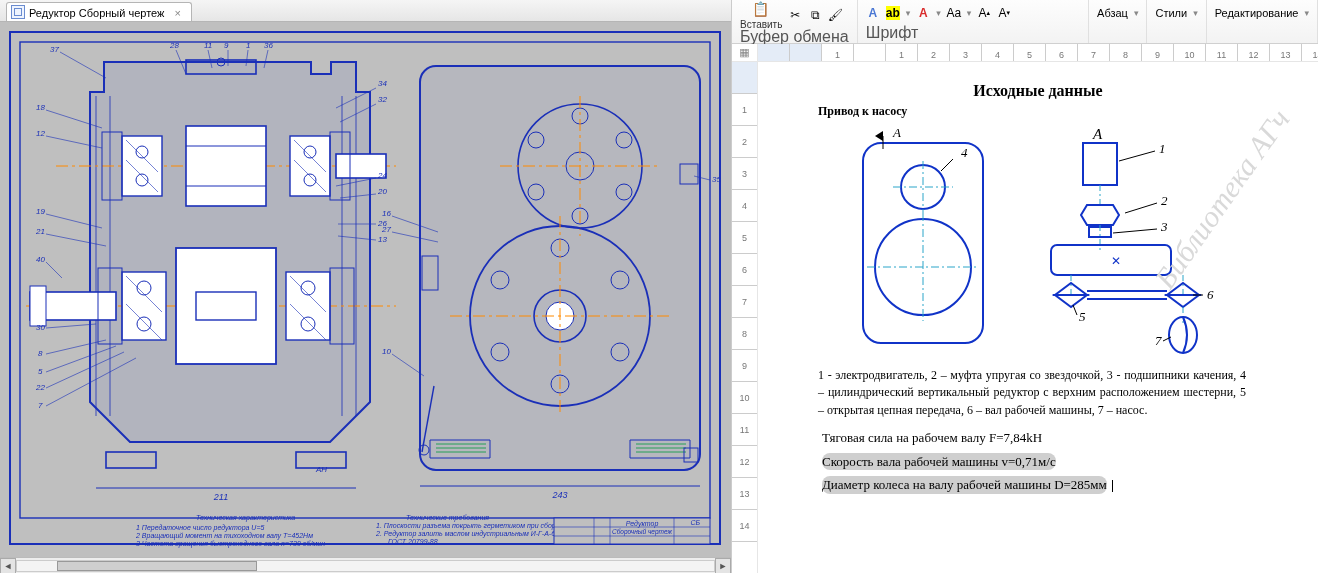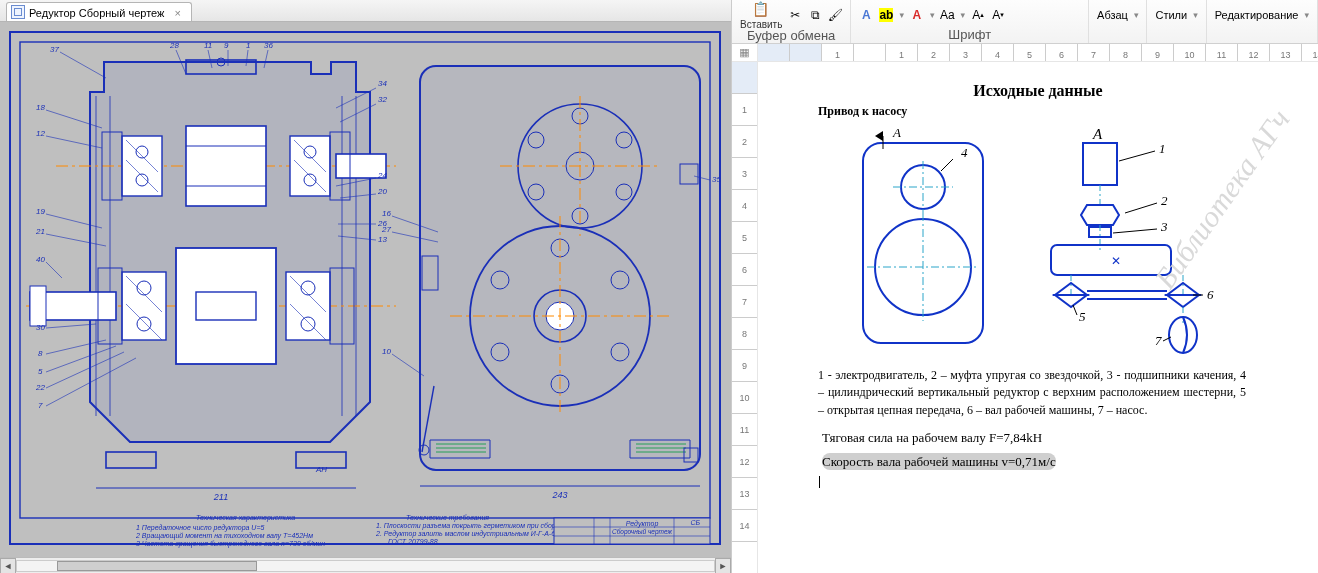--- a/index.html
+++ b/index.html
@@ -92,21 +92,21 @@
   font-size: 11px;
 }
 .ribbon-group {
   border-right: 1px solid #e0e0e0;
   display: flex;
   flex-direction: column;
   justify-content: space-between;
   padding: 2px 8px 1px 8px;
 }
 .ribbon-group .tools { display: flex; gap: 6px; align-items:center; height: 26px;}
-.ribbon-group .label { text-align: center; font-size: 13px; color: #555; white-space:nowrap;}
+.ribbon-group .label { text-align: left; font-size: 16px; color: #555; white-space:nowrap;}
 .rib-btn { display:flex; flex-direction:column; align-items:center; font-size:10px; color:#333; gap:1px; }
 .ico { width:18px; height:18px; display:inline-flex; align-items:center; justify-content:center; font-size:14px; }
 .ico-small { width:14px; height:14px; font-size:12px;}
 .hl-yellow { background:#ffff00; padding:2px 1px; font-weight:bold;}
 .font-red { color:#d92b2b; font-weight:bold; }
 .ruler-row { height: 18px; display:flex; background:#fff; border-bottom:1px solid #e6e6e6;}
 .ruler-corner { width: 26px; border-right:1px solid #e6e6e6; display:flex; align-items:center; justify-content:center; color:#888; font-size:11px;}
 .h-ruler { flex:1; position:relative; overflow:hidden;}
 .h-ruler-inner { position:absolute; left:0; top:0; height:100%; display:flex; font-size:9px; color:#777;}
 .h-ruler-seg { width:32px; border-right:1px solid #ccc; display:flex; align-items:flex-end; justify-content:center; padding-bottom:1px; position:relative;}
@@ -591,16 +591,16 @@
               <line x1="170" y1="168" x2="160" y2="168" stroke="#000"></line>
             <text x="122" y="218">7</text>
               <line x1="130" y1="214" x2="138" y2="210" stroke="#000"></line>
           </g>
         </svg>
       </div>
 
       <p class="legend">1 - электродвигатель, 2 – муфта упругая со звездочкой, 3 - подшипники качения, 4 – цилиндрический вертикальный редуктор с верхним расположением шестерни, 5 – открытая цепная передача, 6 – вал рабочей машины, 7 – насос.</p>
       <p class="param">Тяговая сила на рабочем валу F=7,84kH</p>
       <p><span class="param highlight">Скорость вала рабочей машины v=0,71м/с</span></p>
-      <p><span class="caret"></span></p>
+      <p><span class="param highlight">Диаметр колеса на валу рабочей машины D=285мм</span><span class="caret"></span></p>
     </div>
   </div>
 </div>
 
 </body></html>

